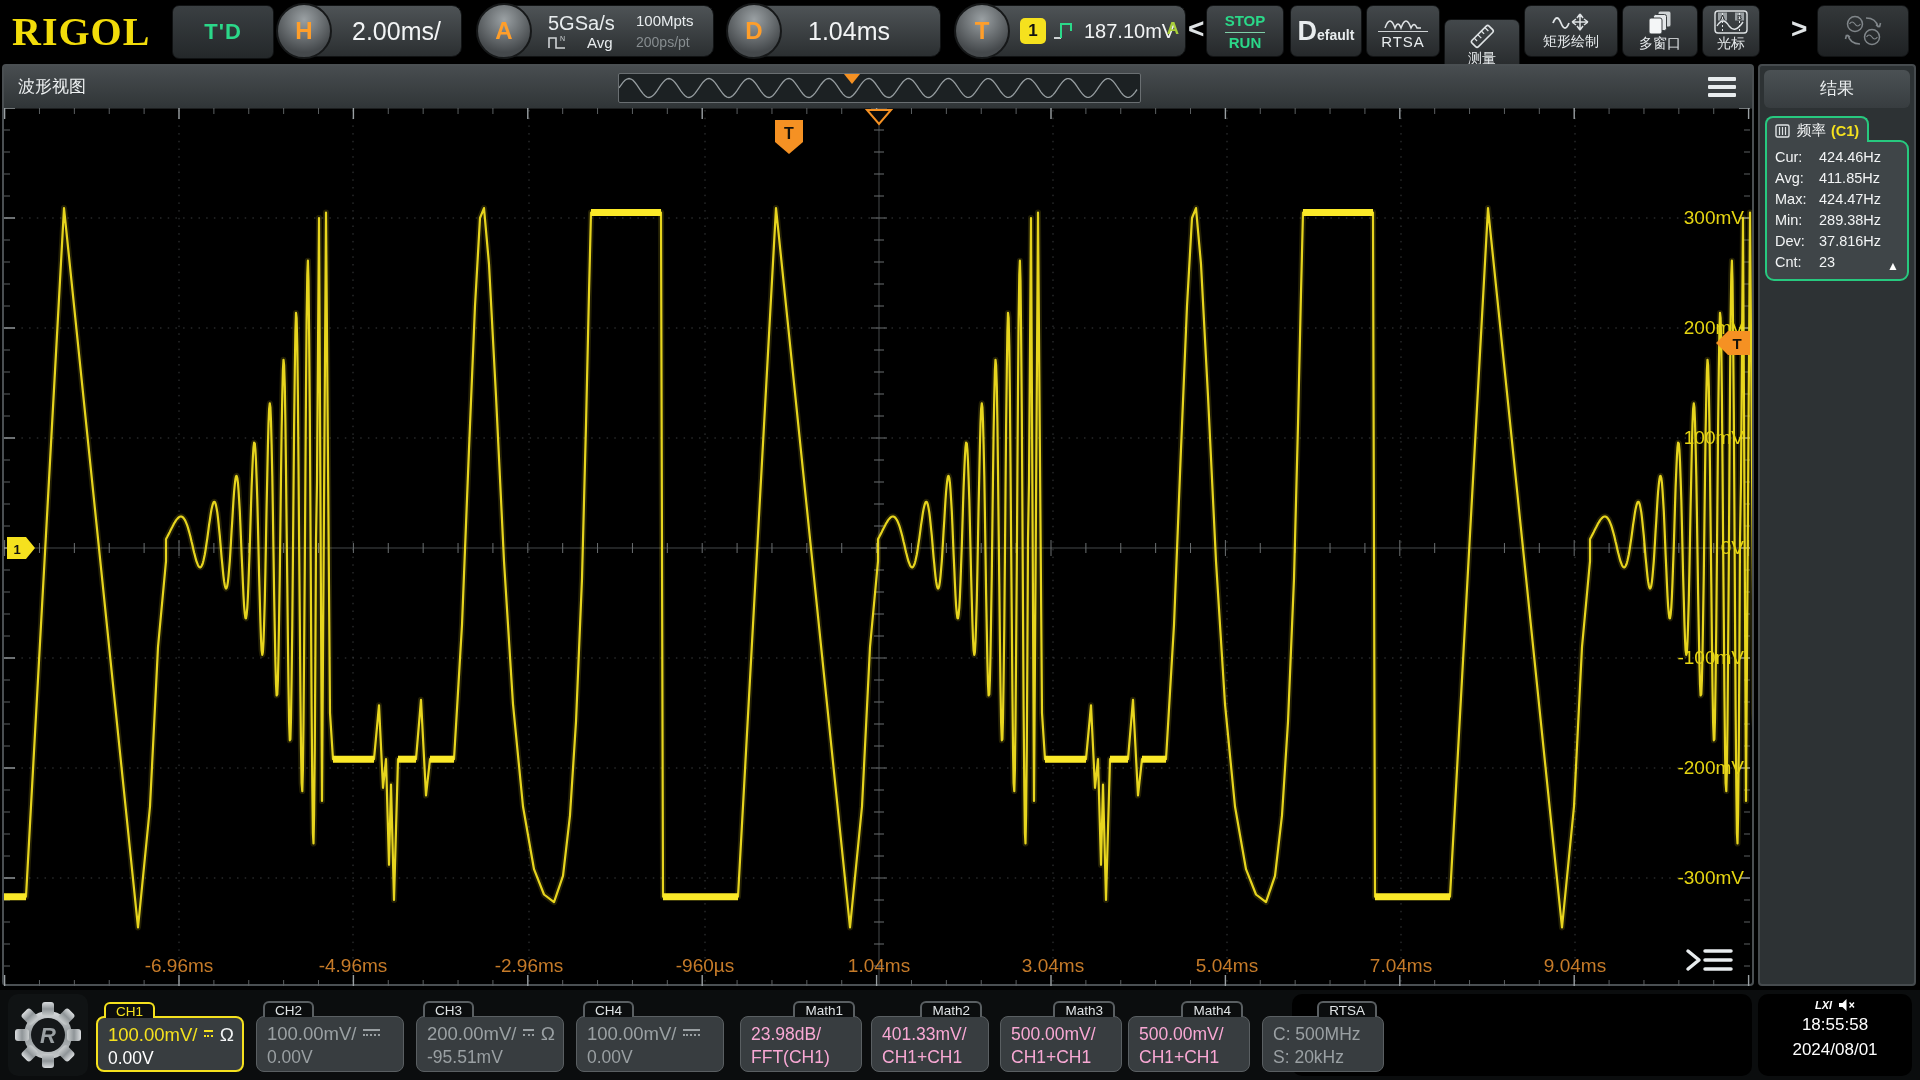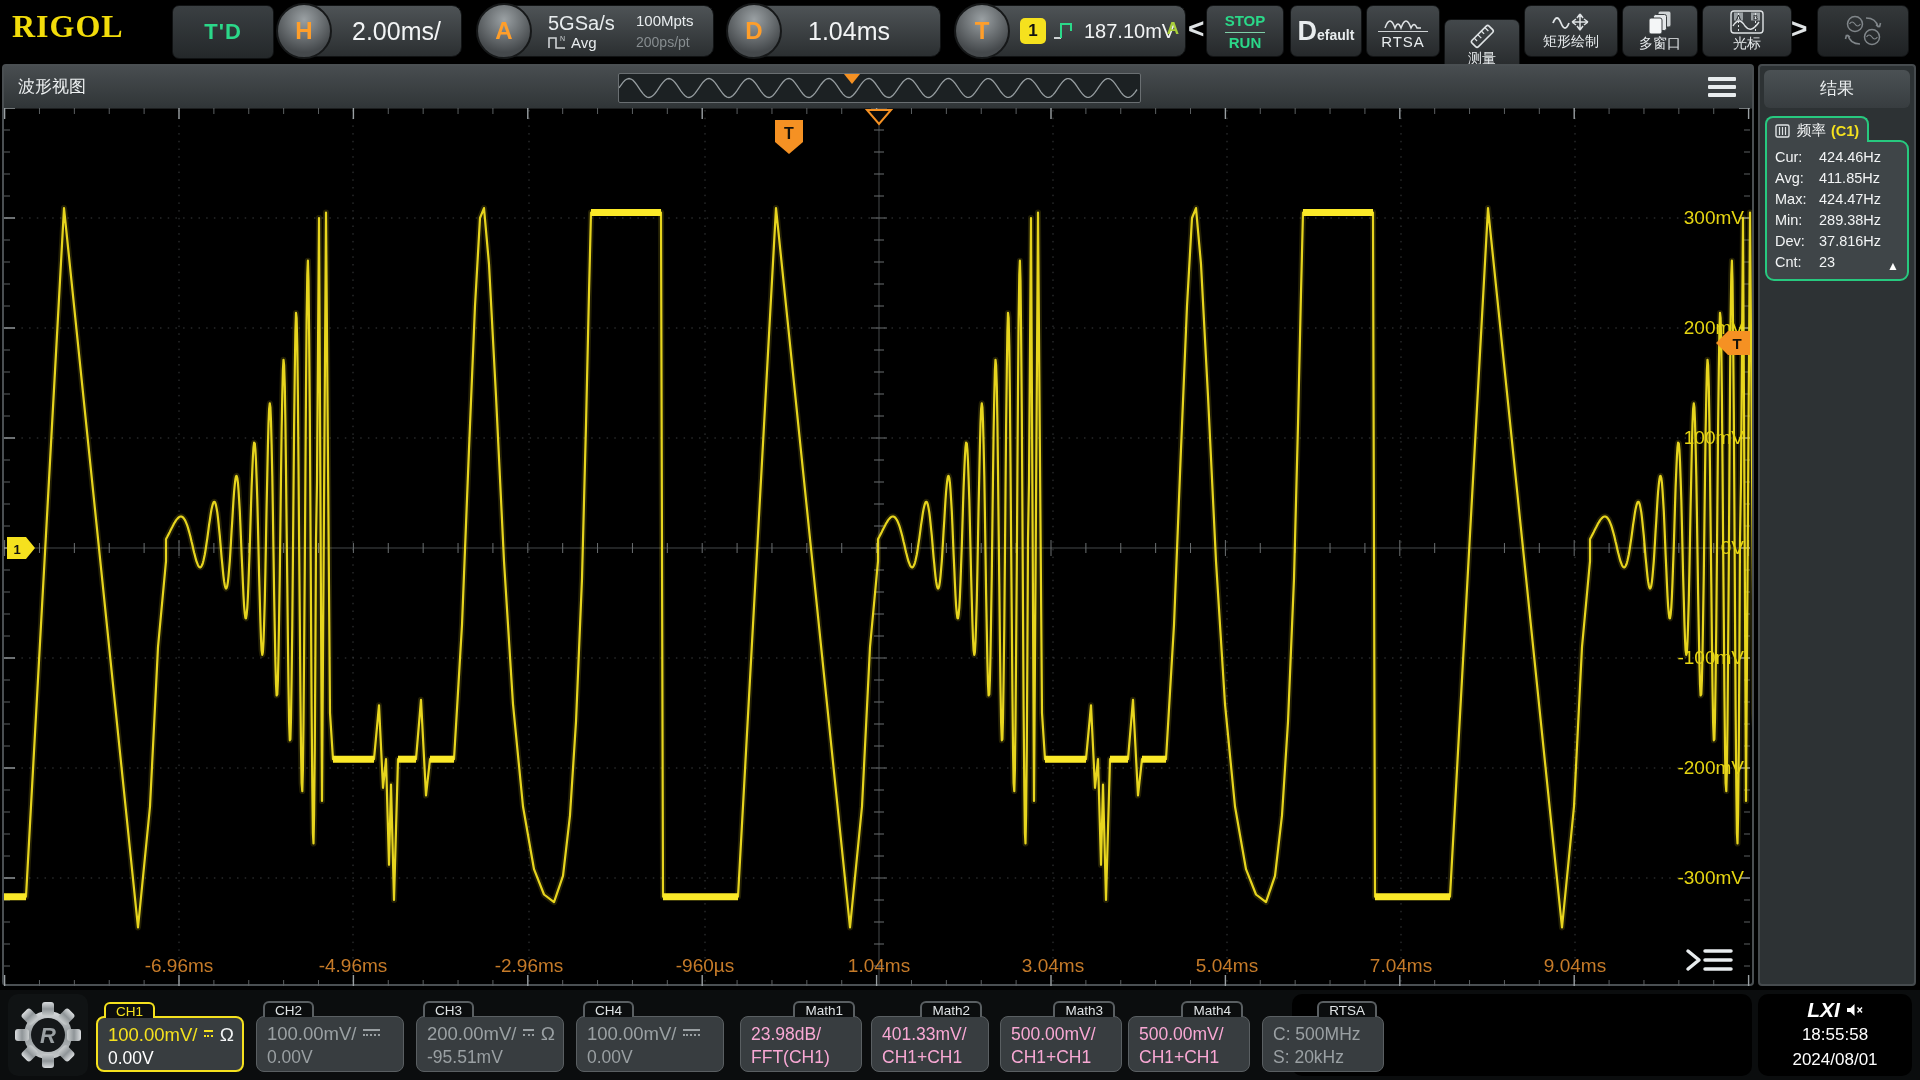--- a/index.html
+++ b/index.html
@@ -2,21 +2,21 @@
 <html><head>
 <meta charset="utf-8">
 <style>
   html,body{margin:0;padding:0;background:#000;}
   body{width:1920px;height:1080px;position:relative;overflow:hidden;
        font-family:"Liberation Sans","DejaVu Sans",sans-serif;color:#fff;
        -webkit-font-smoothing:antialiased;}
   
   .topbar{position:absolute;left:0;top:0;width:1920px;height:62px;background:#000;}
   .logo{position:absolute;left:12px;top:8px;font-family:"Liberation Serif","DejaVu Serif",serif;
-        font-weight:bold;font-size:32px;color:#f2dc0a;letter-spacing:1px;}
+        font-weight:bold;font-size:40px;color:#f2dc0a;letter-spacing:1px;}
   .tb-flat{position:absolute;top:5px;height:52px;background:linear-gradient(#3a3f42,#24282a);
            border:1px solid #101213;border-radius:7px;text-align:center;line-height:52px;}
   .green{color:#2bd889;font-size:22px;font-weight:bold;letter-spacing:1px;}
   .tb-group{position:absolute;top:5px;height:52px;}
   .tb-plate{position:absolute;left:26px;right:0;top:0;bottom:0;
             background:linear-gradient(#4e5356,#2b2f31);border:1px solid #111314;border-radius:10px;}
   .tb-circle{position:absolute;left:0;top:-2px;width:56px;height:56px;border-radius:50%;
              background:radial-gradient(circle at 50% 28%,#9aa0a3,#45494c 72%);
              border:2px solid #161819;box-sizing:border-box;color:#ff9e2a;font-weight:bold;font-size:24px;
              display:flex;align-items:center;justify-content:center;}
@@ -76,21 +76,21 @@
   .cline1{font-size:18.5px;line-height:24px;white-space:nowrap;display:flex;align-items:center;gap:7px;}
   .cline2{font-size:17.5px;line-height:22px;}
   .gray-t{color:#9aa0a3;} .math-t{color:#f9a8d4;}
   .card.sel .cline1{color:#f5e11e;} .card.sel .cline2{color:#fff;}
   .dcicon{display:inline-block;width:17px;}
   .dcicon i{display:block;height:2px;background:currentColor;margin-bottom:3px;}
   .dcicon i.dash{background:none;border-bottom:2px dotted currentColor;height:0;}
   .black-slab{position:absolute;left:1292px;top:4px;width:460px;height:82px;background:#000;border-radius:10px;}
   .clock-card{position:absolute;left:1758px;top:4px;width:154px;height:82px;background:#000;border-radius:10px;
               text-align:center;color:#fff;}
-  .clock-row1{margin-top:4px;font-size:21px;font-weight:bold;font-style:italic;
+  .clock-row1{margin-top:4px;font-size:11px;font-weight:bold;font-style:italic;
               display:flex;align-items:center;justify-content:center;gap:6px;}
   .clock-t{font-size:17px;line-height:25px;font-style:normal;}
   svg text{font-family:"Liberation Sans","DejaVu Sans",sans-serif;}
 </style>
 </head>
 <body>
 
 <div class="topbar">
   <div class="logo">RIGOL</div>
 
@@ -101,21 +101,21 @@
   <div class="tb-group" style="left:276px;width:186px;">
     <div class="tb-plate"></div>
     <div class="tb-circle">H</div>
     <div class="tb-main" style="left:76px;">2.00ms/</div>
   </div>
 
   <div class="tb-group" style="left:476px;width:238px;">
     <div class="tb-plate"></div>
     <div class="tb-circle">A</div>
     <div class="tb-small" style="left:72px;top:7px;font-size:20px;">5GSa/s</div>
-    <div class="tb-small" style="left:72px;top:29px;display:flex;align-items:center;gap:4px;">
+    <div class="tb-small" style="left:72px;top:29px;display:flex;align-items:center;gap:20px;">
       <svg width="19" height="15" viewBox="0 0 19 15">
         <path d="M1 13 V3 H8 V13 H17" fill="none" stroke="#cfd3d5" stroke-width="1.6"></path>
         <text x="12" y="6" font-size="7" fill="#cfd3d5">N</text>
       </svg>
       <span>Avg</span>
     </div>
     <div class="tb-small" style="left:160px;top:7px;">100Mpts</div>
     <div class="tb-small tb-dim" style="left:160px;top:29px;font-size:14px;">200ps/pt</div>
   </div>
 
@@ -175,21 +175,21 @@
 
   <div class="menu-btn" style="left:1622px;width:76px;">
     <svg width="26" height="24" viewBox="0 0 26 24">
       <rect x="11" y="1" width="13" height="16" rx="2" fill="#cfd3d5" stroke="#3a3f41"></rect>
       <rect x="6.5" y="4.5" width="13" height="16" rx="2" fill="#e4e7e9" stroke="#3a3f41"></rect>
       <rect x="2" y="8" width="13" height="16" rx="2" fill="#f4f6f7" stroke="#3a3f41"></rect>
     </svg>
     <span>多窗口</span>
   </div>
 
-  <div class="menu-btn" style="left:1702px;width:90px;">
+  <div class="menu-btn" style="left:1702px;width:58px;">
     <svg width="34" height="24" viewBox="0 0 34 24">
       <rect x="1" y="1" width="32" height="22" rx="3" fill="none" stroke="#dfe3e5" stroke-width="1.4"></rect>
       <rect x="4" y="2.5" width="9" height="8" fill="#9aa0a3"></rect>
         <text x="6" y="9.5" font-size="7.5" fill="#16181a">A</text>
       <rect x="21" y="2.5" width="9" height="8" fill="#9aa0a3"></rect>
         <text x="23" y="9.5" font-size="7.5" fill="#16181a">B</text>
       <path d="M3 16 Q9 6 15 16 Q21 24 29 12" fill="none" stroke="#dfe3e5" stroke-width="1.4"></path>
       <path d="M8.5 3 v18 M25.5 3 v18" stroke="#dfe3e5" stroke-width="1" stroke-dasharray="2 2"></path>
     </svg>
     <span>光标</span>

